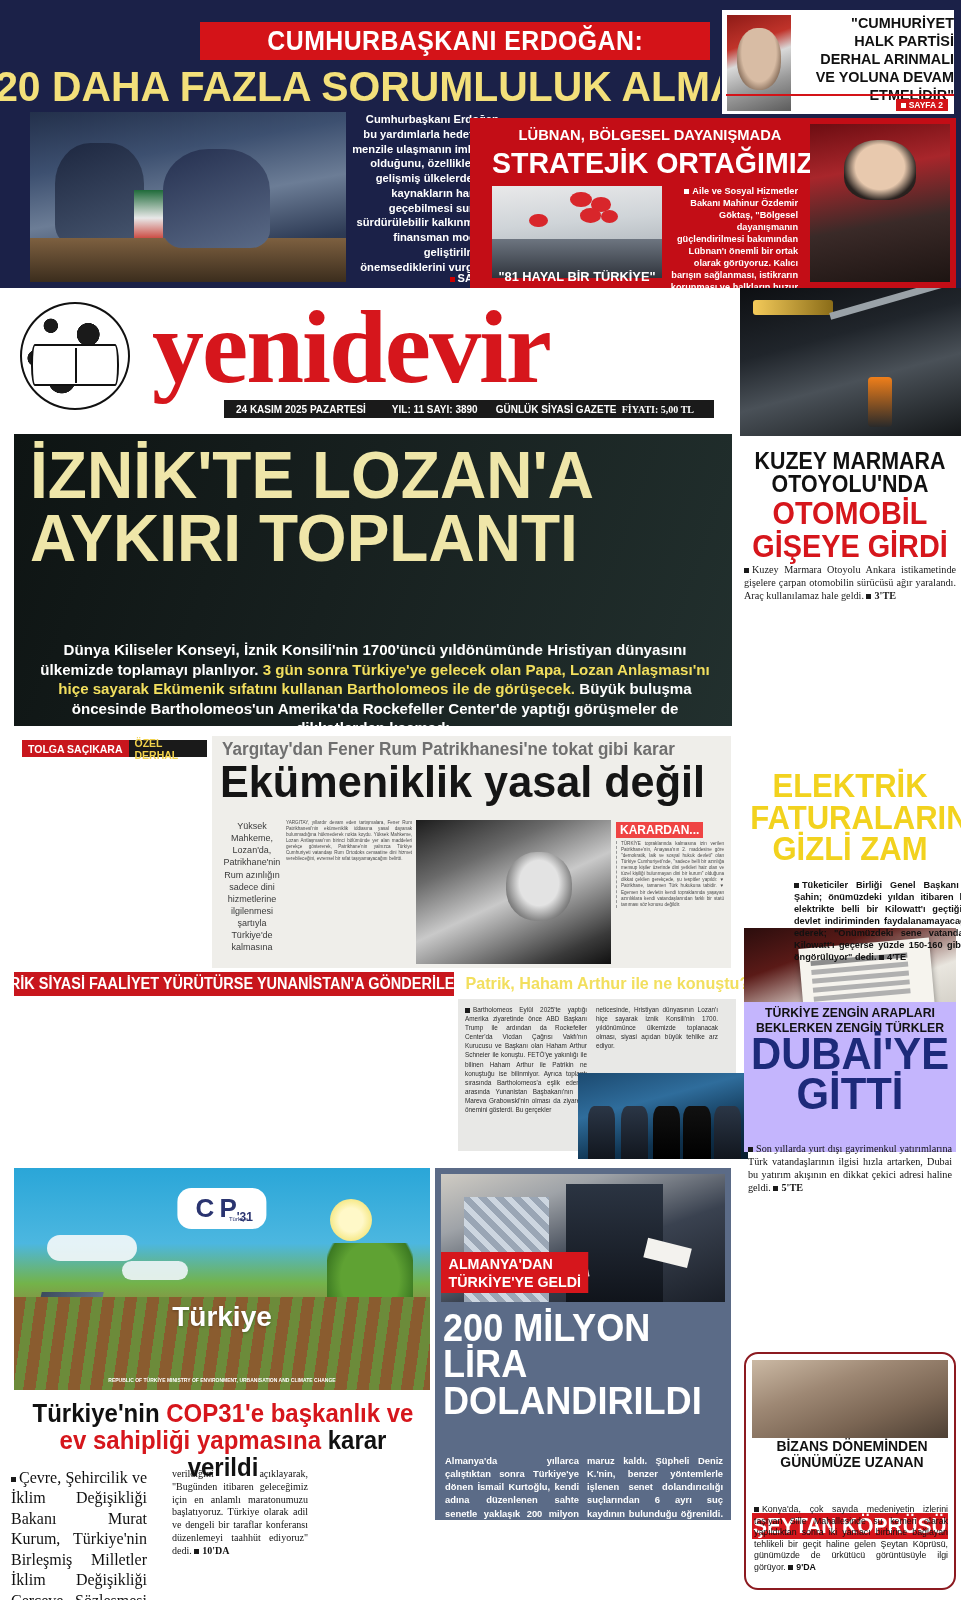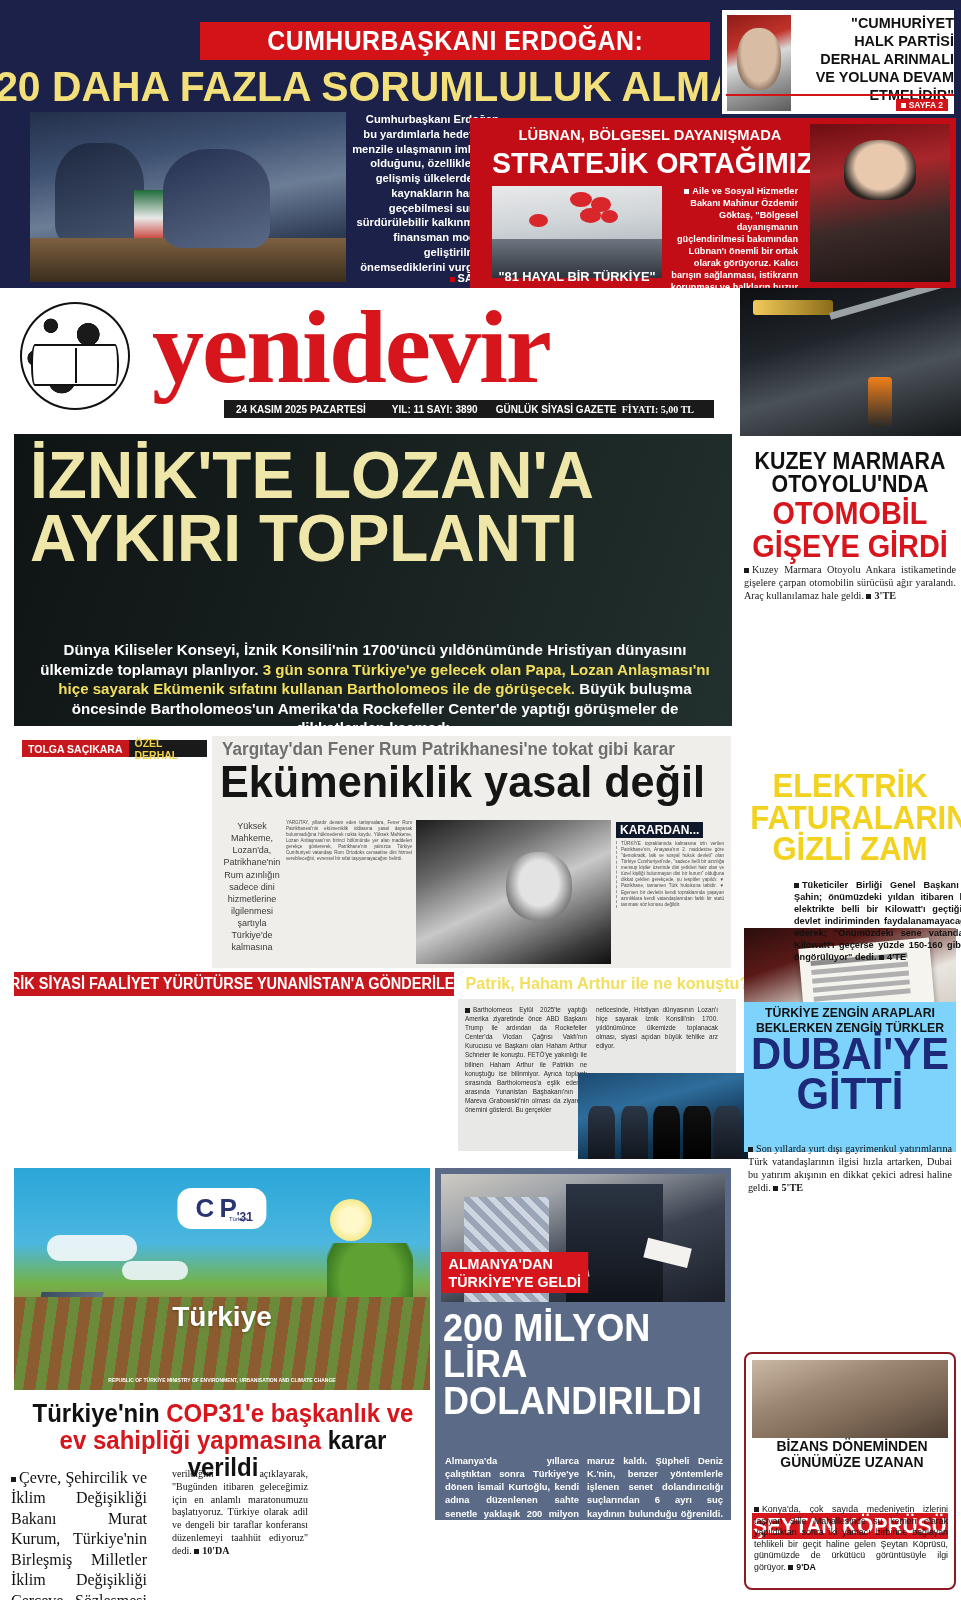--- a/index.html
+++ b/index.html
@@ -164,21 +164,21 @@
     font-weight:bold; font-size:45px; line-height:1; transform:scaleX(.96); transform-origin:left; }
   #clip-sub { position:absolute; left:10px; top:84px; width:60px; color:#3a3a3a;
     font-size:9px; line-height:1.35; text-align:center; }
   #clip-body { position:absolute; left:74px; top:84px; width:126px; color:#4a4a4a;
     font-size:4.6px; line-height:1.3; text-align:justify; }
   #clip-photo { position:absolute; left:204px; top:84px; width:195px; height:144px;
     background:linear-gradient(155deg,#1d1d1d 0%,#6a6a6a 28%,#c9c9c9 52%,#3a3a3a 86%,#101010 100%); }
   #clip-photo::after{ content:""; position:absolute; left:46%; top:22%; width:34%; height:48%;
     background:radial-gradient(ellipse at 50% 45%, #e3e3e3 0 42%, #8b8b8b 68%, #2b2b2b 100%); border-radius:46%; }
   #karardan { position:absolute; left:404px; top:84px; width:108px; }
-  #karardan .kh { background:#0f172a; color:#fff; font-weight:bold; font-size:12px; padding:1px 4px; display:inline-block; }
+  #karardan .kh { background:#ef4444; color:#fff; font-weight:bold; font-size:12px; padding:1px 4px; display:inline-block; }
   #karardan .kb { border-left:1px dashed #9a9a9a; padding-left:4px; margin-top:3px;
     color:#4a4a4a; font-size:4.6px; line-height:1.32; text-align:justify; }
 
   
   #patrik-band { left:14px; top:972px; width:440px; height:24px; background:#c8161d;
     display:flex; align-items:center; justify-content:center; }
   #patrik-band span { color:#fff; font-weight:bold; font-size:15.6px; transform:scaleX(.93); white-space:nowrap; }
   #patrik-photo { left:22px; top:1003px; width:150px; height:146px;
     background:linear-gradient(160deg,#5a4330 0%,#8d6a45 22%,#b9c8d6 46%,#2b3440 74%,#15191f 100%); }
   #patrik-photo .p1{ position:absolute; left:6%; top:28%; width:34%; height:62%;
@@ -218,29 +218,29 @@
     background:linear-gradient(160deg,#2b0d0d 0%,#5a1a17 22%,#e9e6df 48%,#cfcbc2 72%,#3a2a24 100%); }
   #r-bill-photo .paper{ position:absolute; left:28%; top:10%; width:62%; height:74%;
     background:#f6f4ee; transform:rotate(-5deg); box-shadow:0 2px 6px rgba(0,0,0,.4); }
   #r-bill-photo .paper::after{ content:""; position:absolute; left:8%; top:12%; width:74%; height:4%;
     background:#8c8c8c; box-shadow:0 9px 0 #b0b0b0, 0 18px 0 #b0b0b0, 0 27px 0 #b0b0b0, 0 36px 0 #b0b0b0; }
   #r-elektrik { left:744px; top:770px; width:212px; }
   #r-elektrik .e { color:#f2d21e; font-weight:bold; font-size:33px; line-height:.96;
     text-align:center; transform:scaleX(.94); }
   #r-elektrik-text { left:746px; top:880px; width:208px; color:#111;
     font-size:9.2px; line-height:1.3; text-align:justify; font-weight:600;margin-left:48px; }
-  #r-dubai-box { left:744px; top:1002px; width:212px; height:150px; background:#7dd3fc; }
+  #r-dubai-box { left:744px; top:1002px; width:212px; height:150px; background:#c4b5fd; }
   #r-dubai-kicker { position:absolute; left:0; top:4px; width:212px; text-align:center;
     color:#111; font-weight:bold; font-size:13.2px; line-height:1.1; transform:scaleX(.93); }
   #r-dubai-head { position:absolute; left:0; top:32px; width:212px; text-align:center;
     color:#1d2a7a; font-weight:bold; font-size:44px; line-height:.92; transform:scaleX(.95); }
   #r-dubai-text { left:748px; top:1143px; width:204px; color:#111;
     font-family:"Liberation Serif",serif; font-size:10.2px; line-height:1.26; text-align:justify; }
   #r-bizans-box { left:744px; top:1352px; width:212px; height:238px;
-    background:#fff; border:2px solid #8c1a20; border-radius:8px; }
+    background:#fff; border:2px solid #8c1a20; border-radius:14px; }
   #r-bizans-photo { position:absolute; left:6px; top:6px; width:196px; height:78px;
     background:linear-gradient(160deg,#cbb9a4 0%,#9e8874 35%,#7a6553 68%,#4e4034 100%); }
   #r-bizans-k { position:absolute; left:0; top:84px; width:212px; text-align:center;
     color:#111; font-weight:bold; font-size:15px; line-height:1.06; transform:scaleX(.93); }
   #r-bizans-red { position:absolute; left:6px; top:118px; width:196px; height:26px;
     background:#d6161c; display:flex; align-items:center; justify-content:center;margin-top:41px; }
   #r-bizans-red span{ color:#fff; font-weight:bold; font-size:22px; transform:scaleX(.95); white-space:nowrap; }
   #r-bizans-text { position:absolute; left:8px; top:150px; width:194px; color:#111;
     font-size:8.8px; line-height:1.32; text-align:justify; }
 

